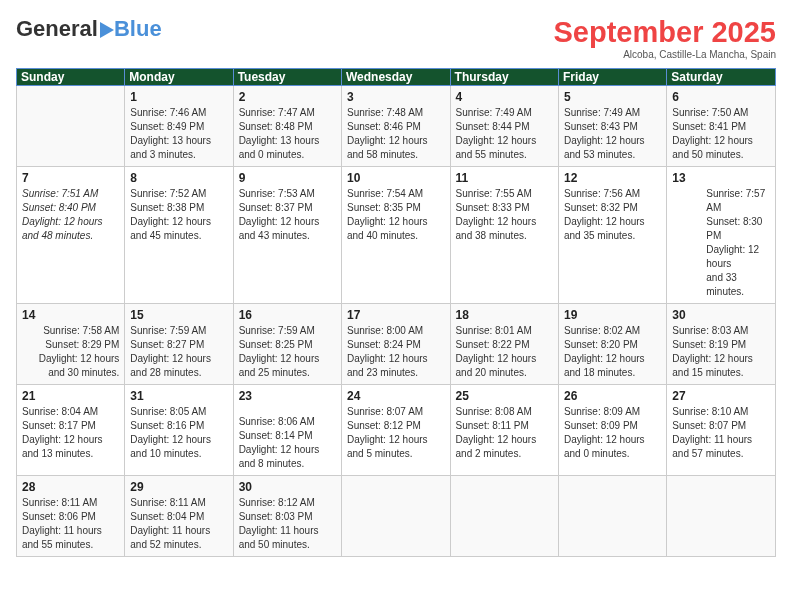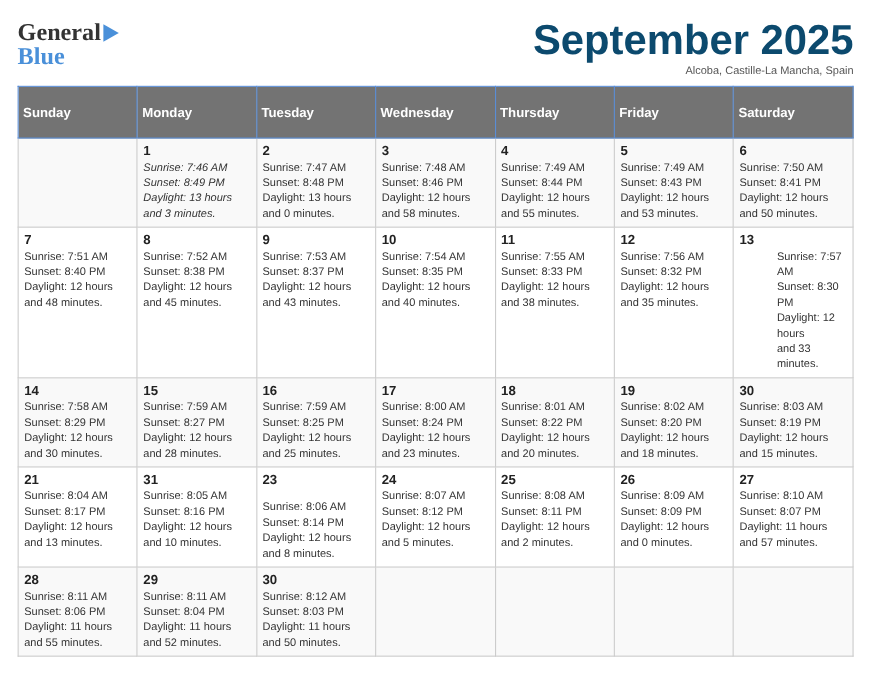--- a/index.html
+++ b/index.html
@@ -11,46 +11,45 @@
       padding: 16px;
     }
     .header {
       display: flex;
       justify-content: space-between;
       align-items: flex-start;
       margin-bottom: 8px;
     }
     .logo {
       display: flex;
-      flex-direction: column;
-      align-items: flex-start;
-      font-family: Liberation Serif, serif;
+      flex-direction: row;
+      align-items: flex-end;
     }
     .title-block {
       text-align: right;
     }
     .title-block h1 {
-      font-size: 38px;
+      font-size: 29px;
       font-weight: bold;
-      color: #0c4a6e;
+      color: #ef4444;
     }
     .title-block h2 {
       font-size: 10px;
       font-weight: normal;
       color: #555;
     }
     .calendar {
       width: 100%;
       border-collapse: collapse;
       font-size: 11px;
     }
     .calendar thead tr th {
-      background: #737373;
+      background: #14532d;
       color: #fff;
-      padding: 16px 4px;
+      padding: 1px 4px;
       text-align: left;
       font-weight: bold;
       font-size: 12px;
       border: 1px solid #5a8dd5;
     }
     .calendar tbody tr td {
       border: 1px solid #ccc;
       padding: 4px 5px;
       vertical-align: top;
       width: 109px;
@@ -104,21 +103,21 @@
         <th>Thursday</th>
         <th>Friday</th>
         <th>Saturday</th>
       </tr>
   </thead>
   <tbody id="calendar-body">
   <tr>
         <td class="empty"></td>
         <td>
           <span class="day-num">1</span>
-          <div class="day-info" style="white-space: pre-line; font-style: italic;">Sunrise: 7:46 AM
+          <div class="day-info" style="white-space: pre-line;">Sunrise: 7:46 AM
 Sunset: 8:49 PM
 Daylight: 13 hours
 and 3 minutes.</div>
         </td>
         <td>
           <span class="day-num">2</span>
           <div class="day-info" style="white-space: pre-line;">Sunrise: 7:47 AM
 Sunset: 8:48 PM
 Daylight: 13 hours
 and 0 minutes.</div>
@@ -148,21 +147,21 @@
           <span class="day-num">6</span>
           <div class="day-info" style="white-space: pre-line;">Sunrise: 7:50 AM
 Sunset: 8:41 PM
 Daylight: 12 hours
 and 50 minutes.</div>
         </td>
       </tr>
       <tr>
         <td>
           <span class="day-num">7</span>
-          <div class="day-info" style="white-space: pre-line;">Sunrise: 7:51 AM
+          <div class="day-info" style="white-space: pre-line; font-style: italic;">Sunrise: 7:51 AM
 Sunset: 8:40 PM
 Daylight: 12 hours
 and 48 minutes.</div>
         </td>
         <td>
           <span class="day-num">8</span>
           <div class="day-info" style="white-space: pre-line;">Sunrise: 7:52 AM
 Sunset: 8:38 PM
 Daylight: 12 hours
 and 45 minutes.</div>
@@ -199,21 +198,21 @@
           <span class="day-num">13</span>
           <div class="day-info" style="white-space: pre-line; margin-left: 34px;">Sunrise: 7:57 AM
 Sunset: 8:30 PM
 Daylight: 12 hours
 and 33 minutes.</div>
         </td>
       </tr>
       <tr>
         <td>
           <span class="day-num">14</span>
-          <div class="day-info" style="white-space: pre-line;">Sunrise: 7:58 AM
+          <div class="day-info" style="white-space: pre-line; text-align: right;">Sunrise: 7:58 AM
 Sunset: 8:29 PM
 Daylight: 12 hours
 and 30 minutes.</div>
         </td>
         <td>
           <span class="day-num">15</span>
           <div class="day-info" style="white-space: pre-line;">Sunrise: 7:59 AM
 Sunset: 8:27 PM
 Daylight: 12 hours
 and 28 minutes.</div>

